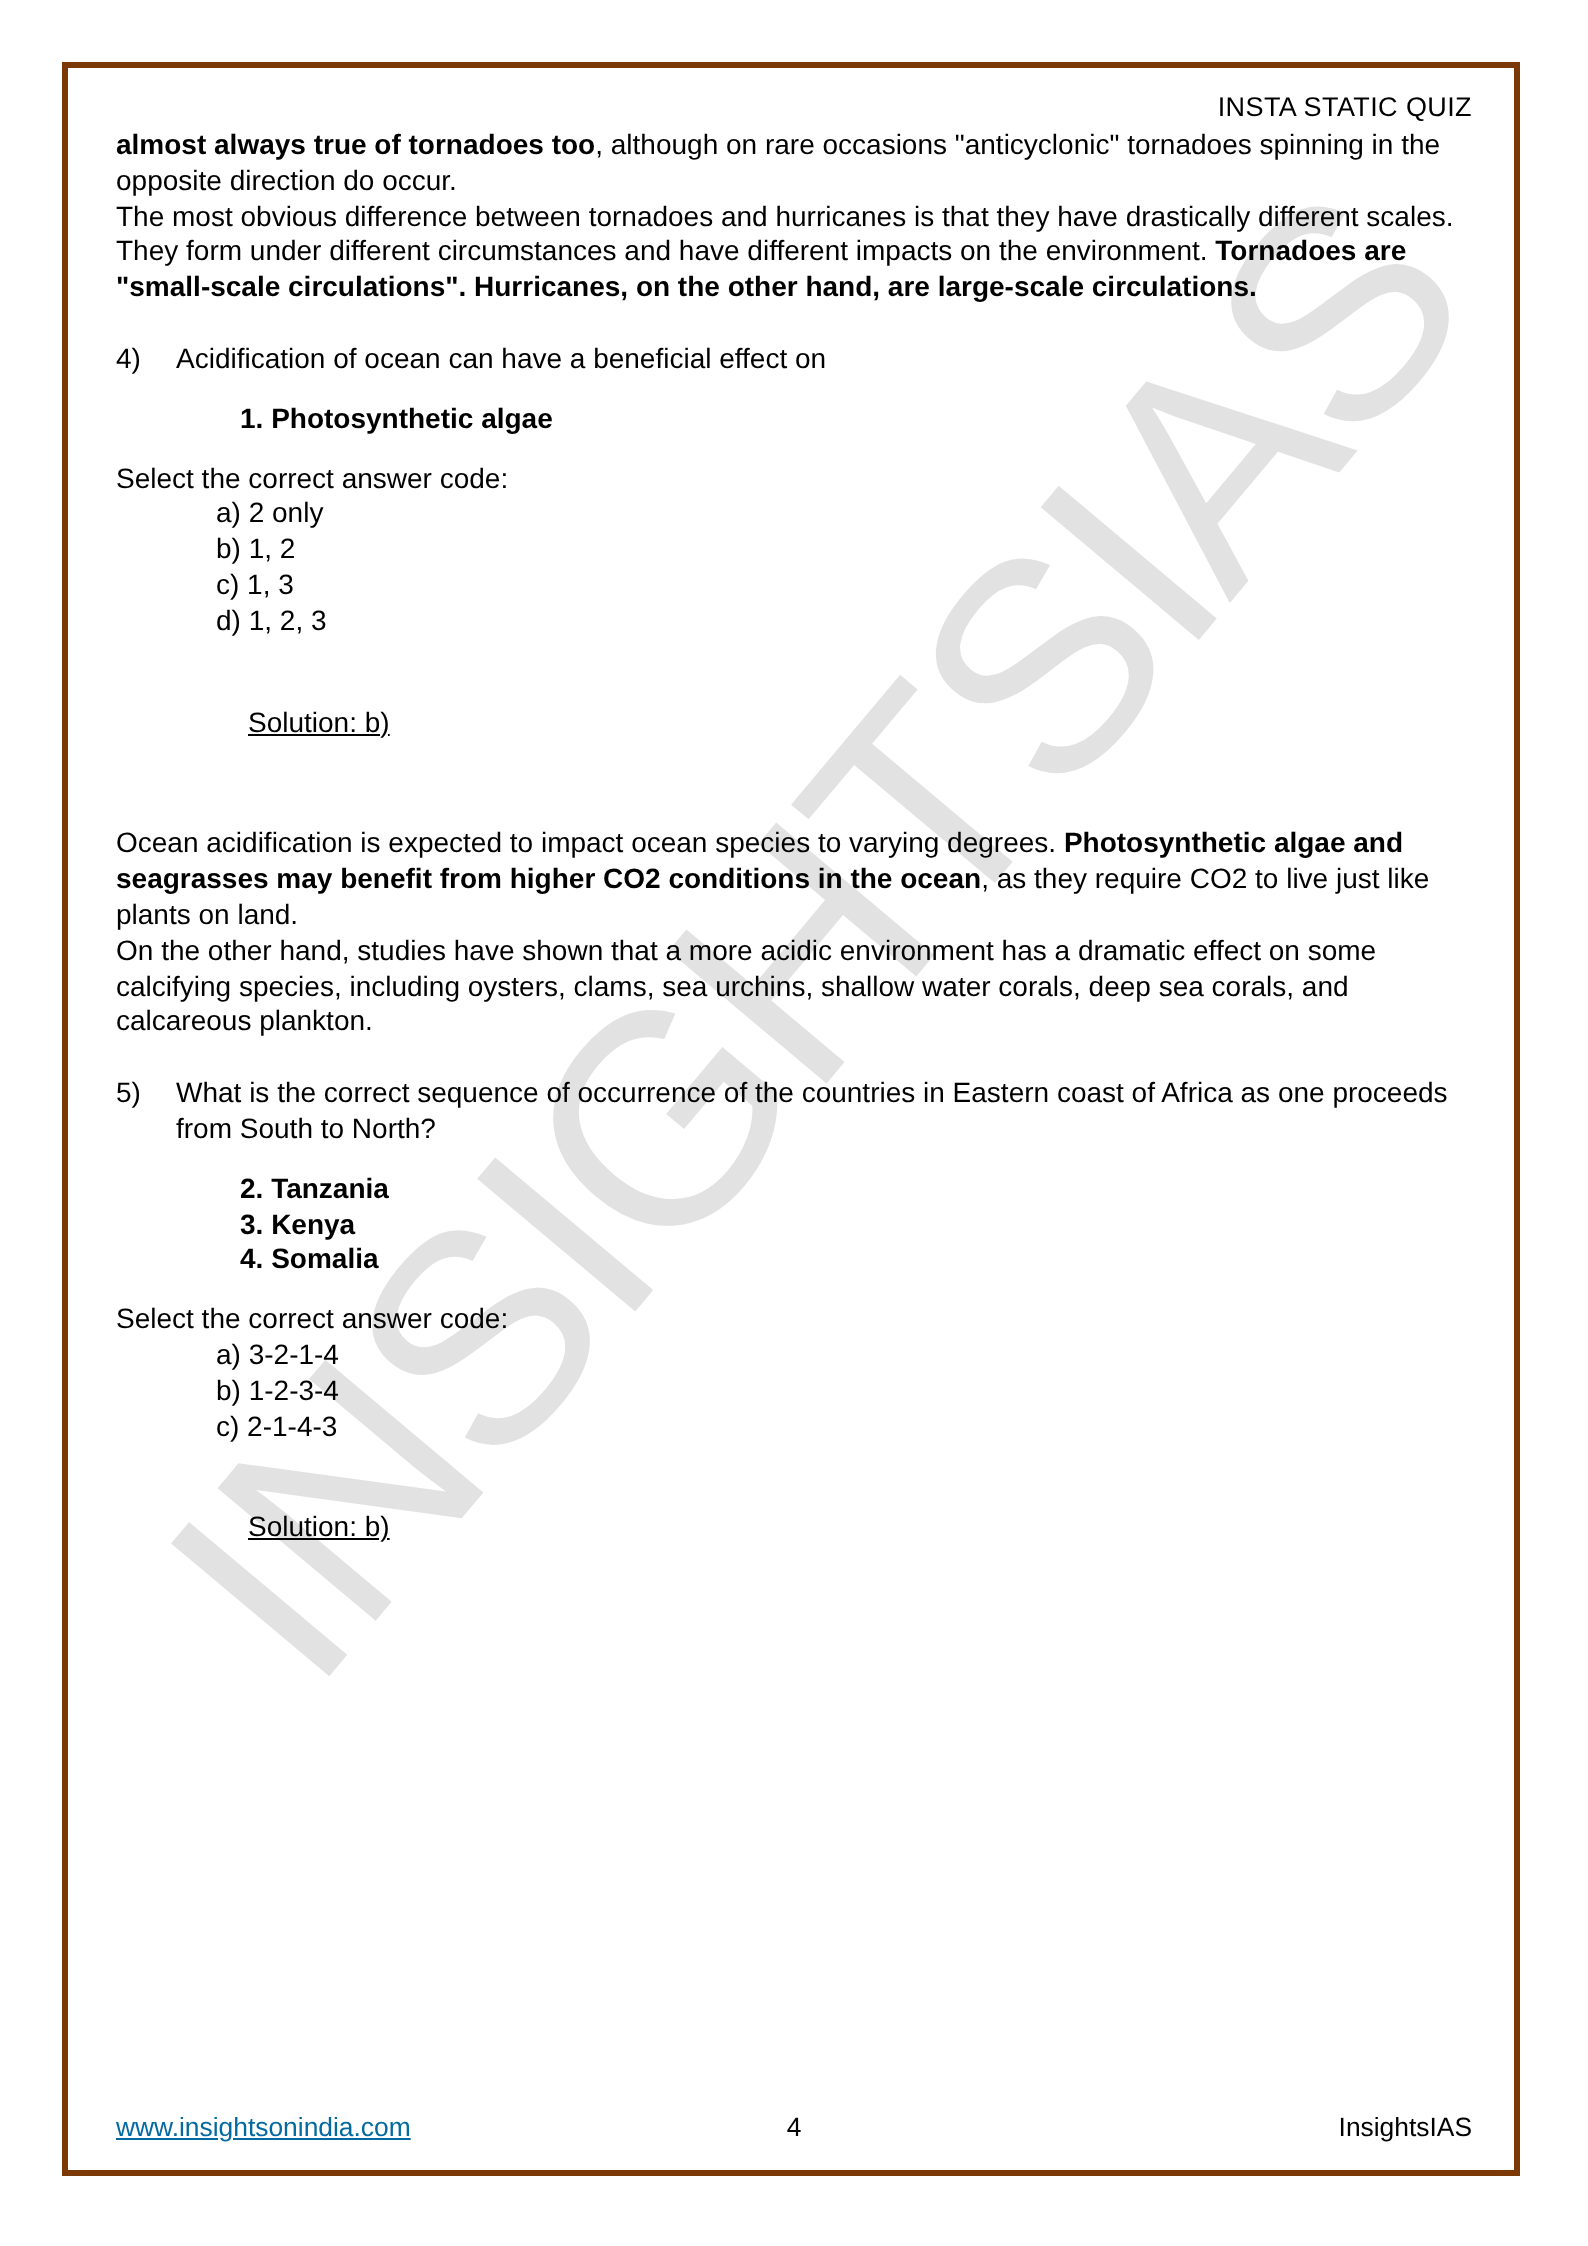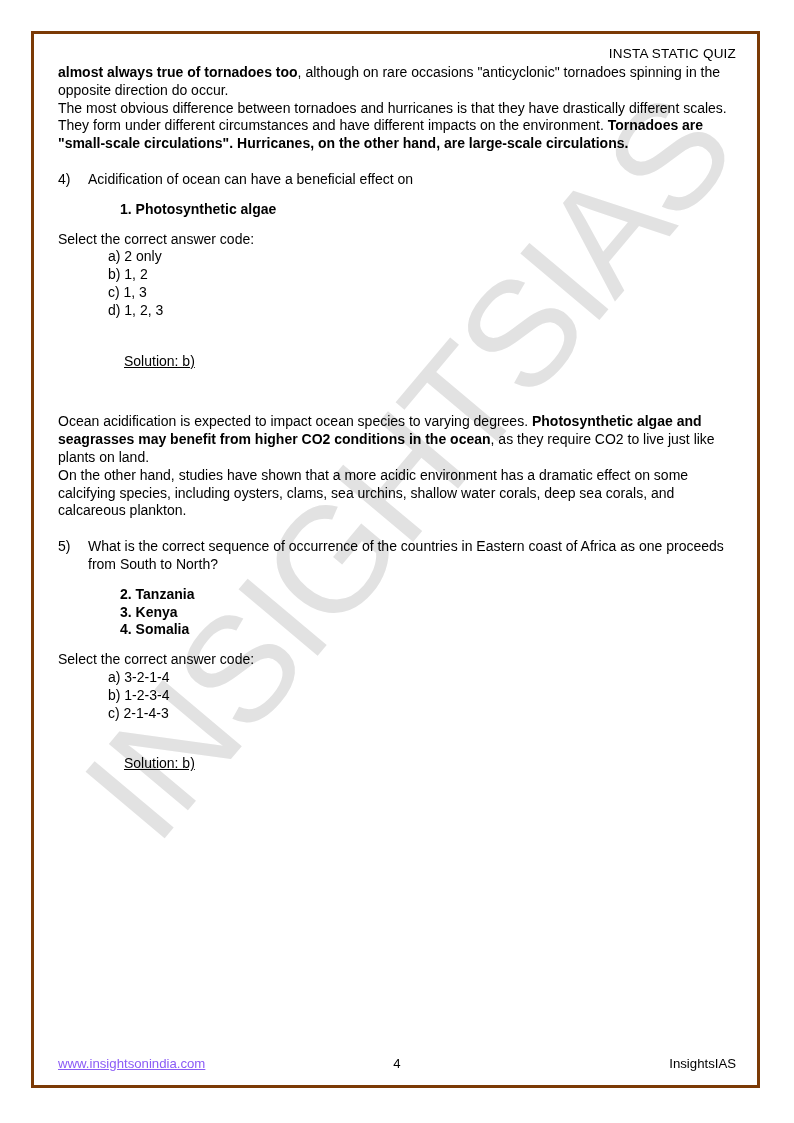--- a/index.html
+++ b/index.html
@@ -133,21 +133,21 @@
     left: 58px;
     top: 1056px;
     width: 678px;
     height: 20px;
     font-size: 13.2px;
   }
   .footer-link {
     position: absolute;
     left: 0;
     top: 0;
-    color: #8b5cf6;
+    color: #0369a1;
     text-decoration: underline;
     white-space: nowrap;
   }
   .footer-page {
     position: absolute;
     left: 0;
     right: 0;
     top: 0;
     text-align: center;
     color: #000;

